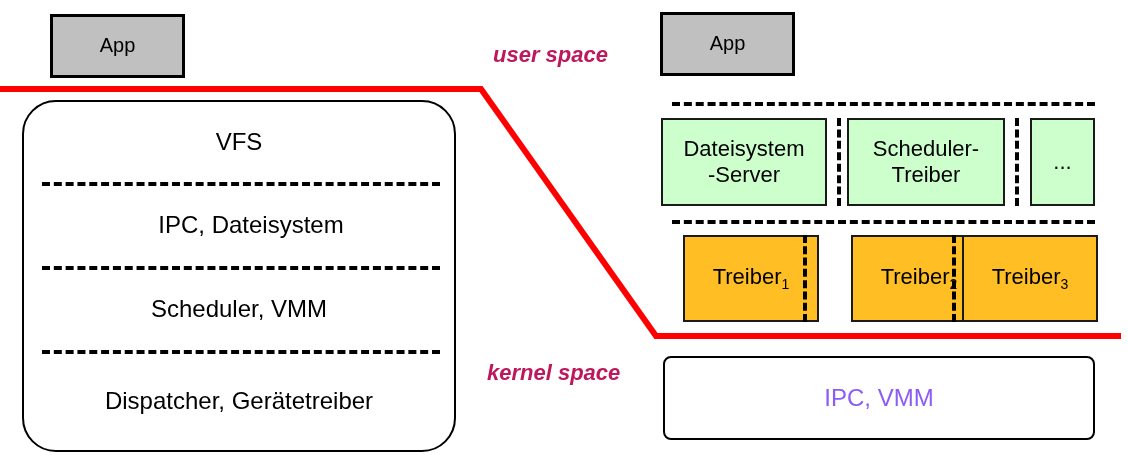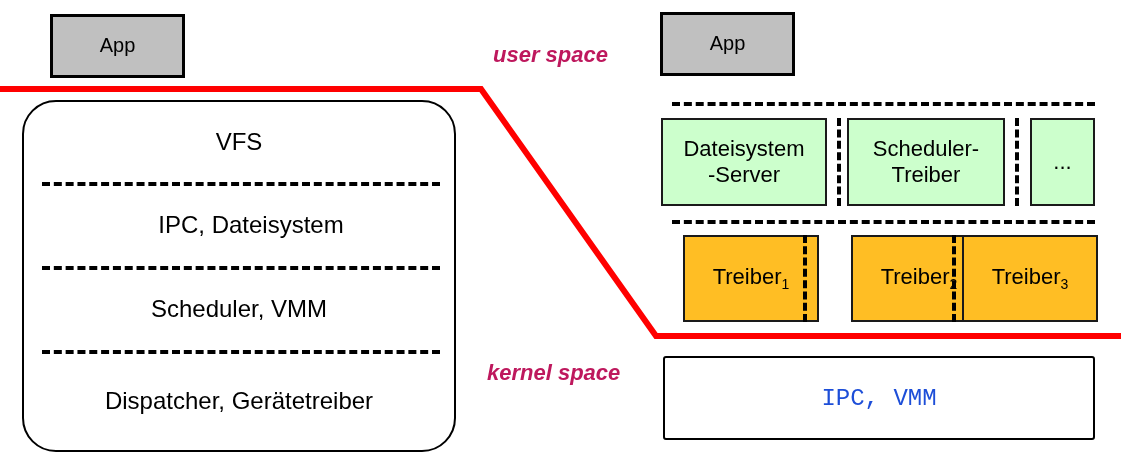--- a/index.html
+++ b/index.html
@@ -66,28 +66,27 @@
     font-size: 22px;
   }
   .driver-box sub, .server-box sub {
     font-size: 14px;
     vertical-align: sub;
   }
   
   .micro-core {
     position: absolute;
     border: 2px solid #000000;
-    border-radius: 3px;
+    border-radius: 8px;
     background: #ffffff;
     display: flex;
     align-items: center;
     justify-content: center;
     font-size: 24px;
-    color: #1d4ed8;
-    font-family: Liberation Mono, monospace;
+    color: #8b5cf6;
   }
   
   .dash-h {
     position: absolute;
     height: 0;
     border-top: 4px dashed #000000;
   }
   .dash-v {
     position: absolute;
     width: 0;

